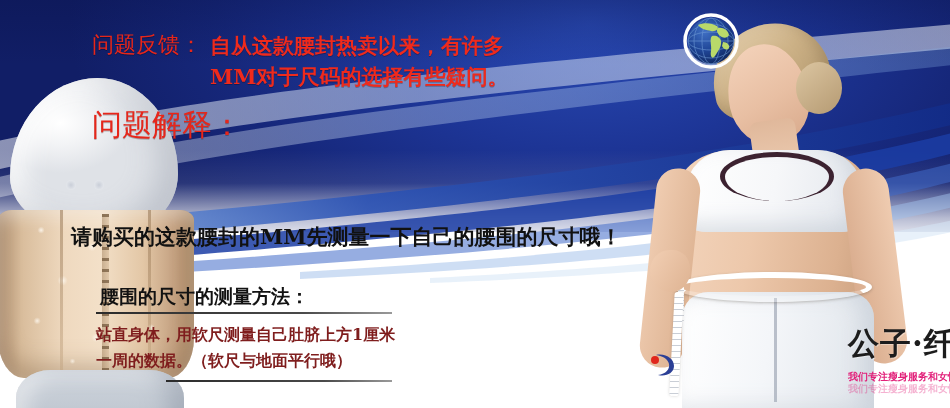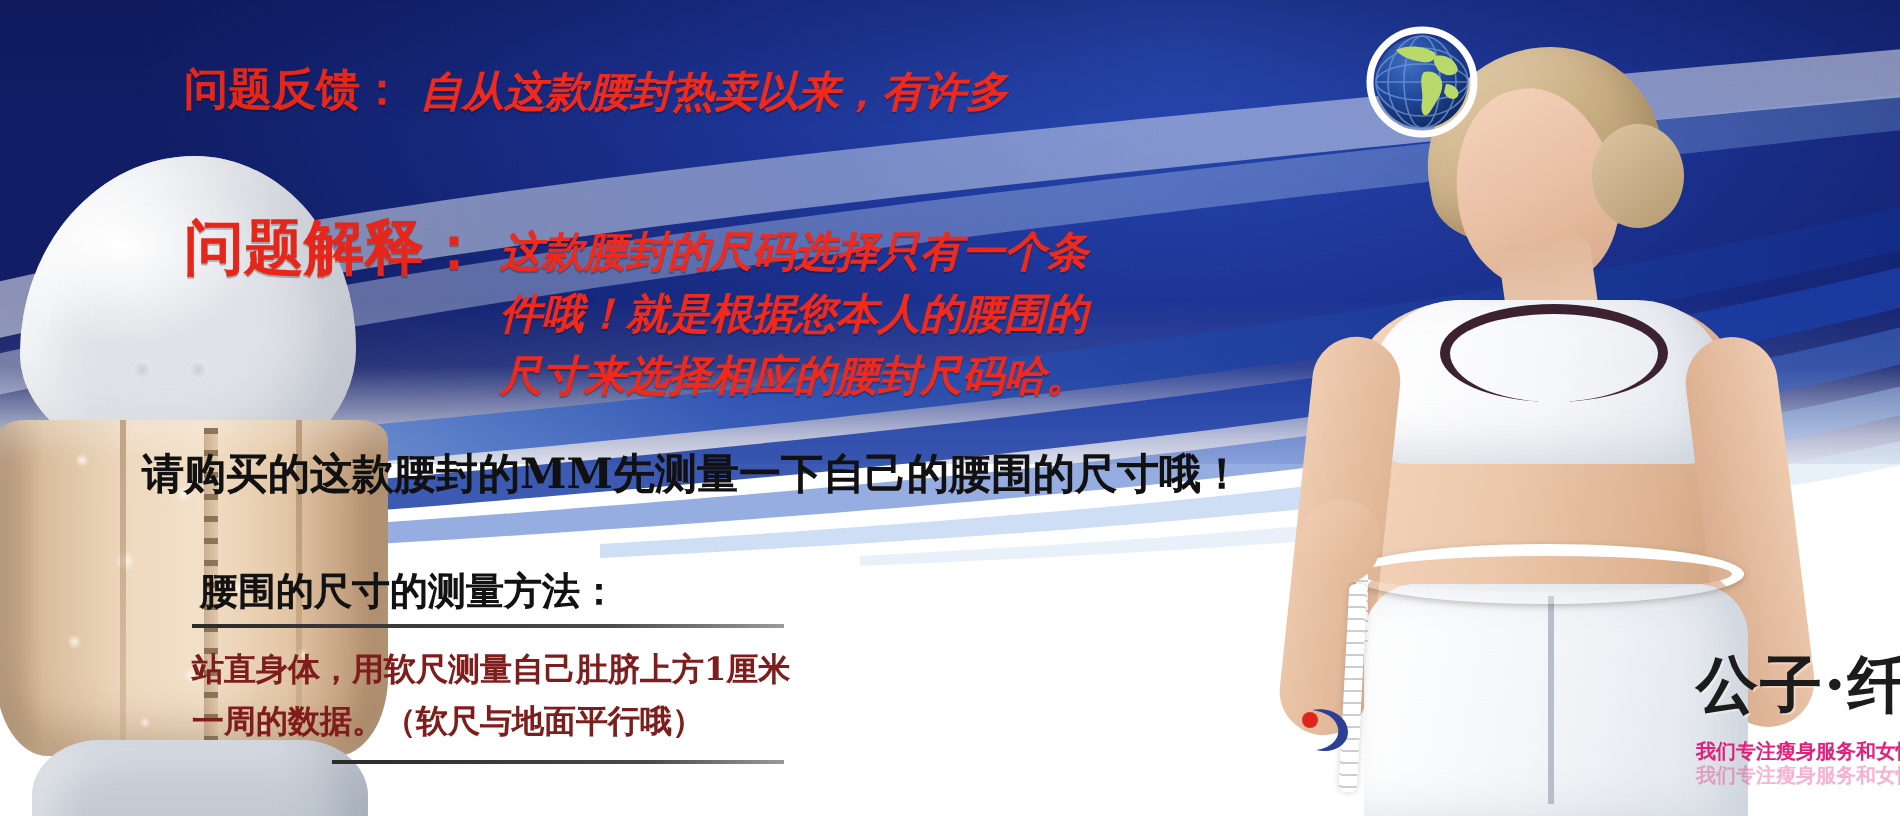--- a/index.html
+++ b/index.html
@@ -184,30 +184,29 @@
   }
 
   
   .globe{ position:absolute; left:682px; top:12px; width:58px; height:58px; }
 
   
   .txt{ position:absolute; }
 
   .qa-row{ display:flex; align-items:flex-start; }
   .qa-label{
-    color:#e7261a; font-weight:bold; white-space:nowrap;
+    color:#e7261a; font-weight:normal; white-space:nowrap;
     font-family:"DejaVu Serif", serif;
     text-shadow:0 1px 0 rgba(0,0,0,.25);
     text-align:center;
   }
   .qa-body{
     color:#ef2a1c; font-weight:bold;
     font-family:"DejaVu Serif", serif;
     text-shadow:0 1px 0 rgba(0,0,0,.25);
-    font-style:italic;
   }
 
   #feedback-block{ left:92px; top:30px; width:480px; }
   #feedback-block .qa-label{ font-size:22px; line-height:30px; }
   #feedback-block .qa-body{ font-size:21px; line-height:31px; margin-left:8px; }
 
   #explain-block{ left:92px; top:110px; width:480px; }
   #explain-block .qa-label{ font-size:30px; line-height:30px; }
   #explain-block .qa-body{ font-size:21px; line-height:31px; margin-left:8px; }
 
@@ -348,30 +347,26 @@
       <path d="M36,16 C41,15 46,18 47,23 C45,27 40,26 37,23 C35,20 34,18 36,16 Z"></path>
       <path d="M30,24 C34,23 38,25 39,29 C40,34 36,39 33,44 C30,48 28,44 29,39 C30,34 27,27 30,24 Z"></path>
       <path d="M41,30 C45,30 48,33 47,36 C45,39 41,37 40,34 Z"></path>
     </g>
   </svg>
 
   <div class="txt qa-row" id="feedback-block">
     <div class="qa-label">问题反馈：</div>
     <div class="qa-body">
       <div>自从这款腰封热卖以来，有许多</div>
+      <div>MM对于尺码的选择有些疑问。</div>
     </div>
   </div>
 
   <div class="txt qa-row" id="explain-block">
     <div class="qa-label">问题解释：</div>
-    <div class="qa-body">
-      <div>这款腰封的尺码选择只有一个条</div>
-      <div>件哦！就是根据您本人的腰围的</div>
-      <div>尺寸来选择相应的腰封尺码哈。</div>
-    </div>
   </div>
 
   <div class="txt" id="measure-call">请购买的这款腰封的MM先测量一下自己的腰围的尺寸哦！</div>
 
   <div class="txt" id="howto">
     <div class="howto-title">腰围的尺寸的测量方法：</div>
     <div class="rule"></div>
     <div class="howto-line">站直身体，用软尺测量自己肚脐上方1厘米</div>
     <div class="howto-line">一周的数据。（软尺与地面平行哦）</div>
     <div class="rule bottom"></div>

